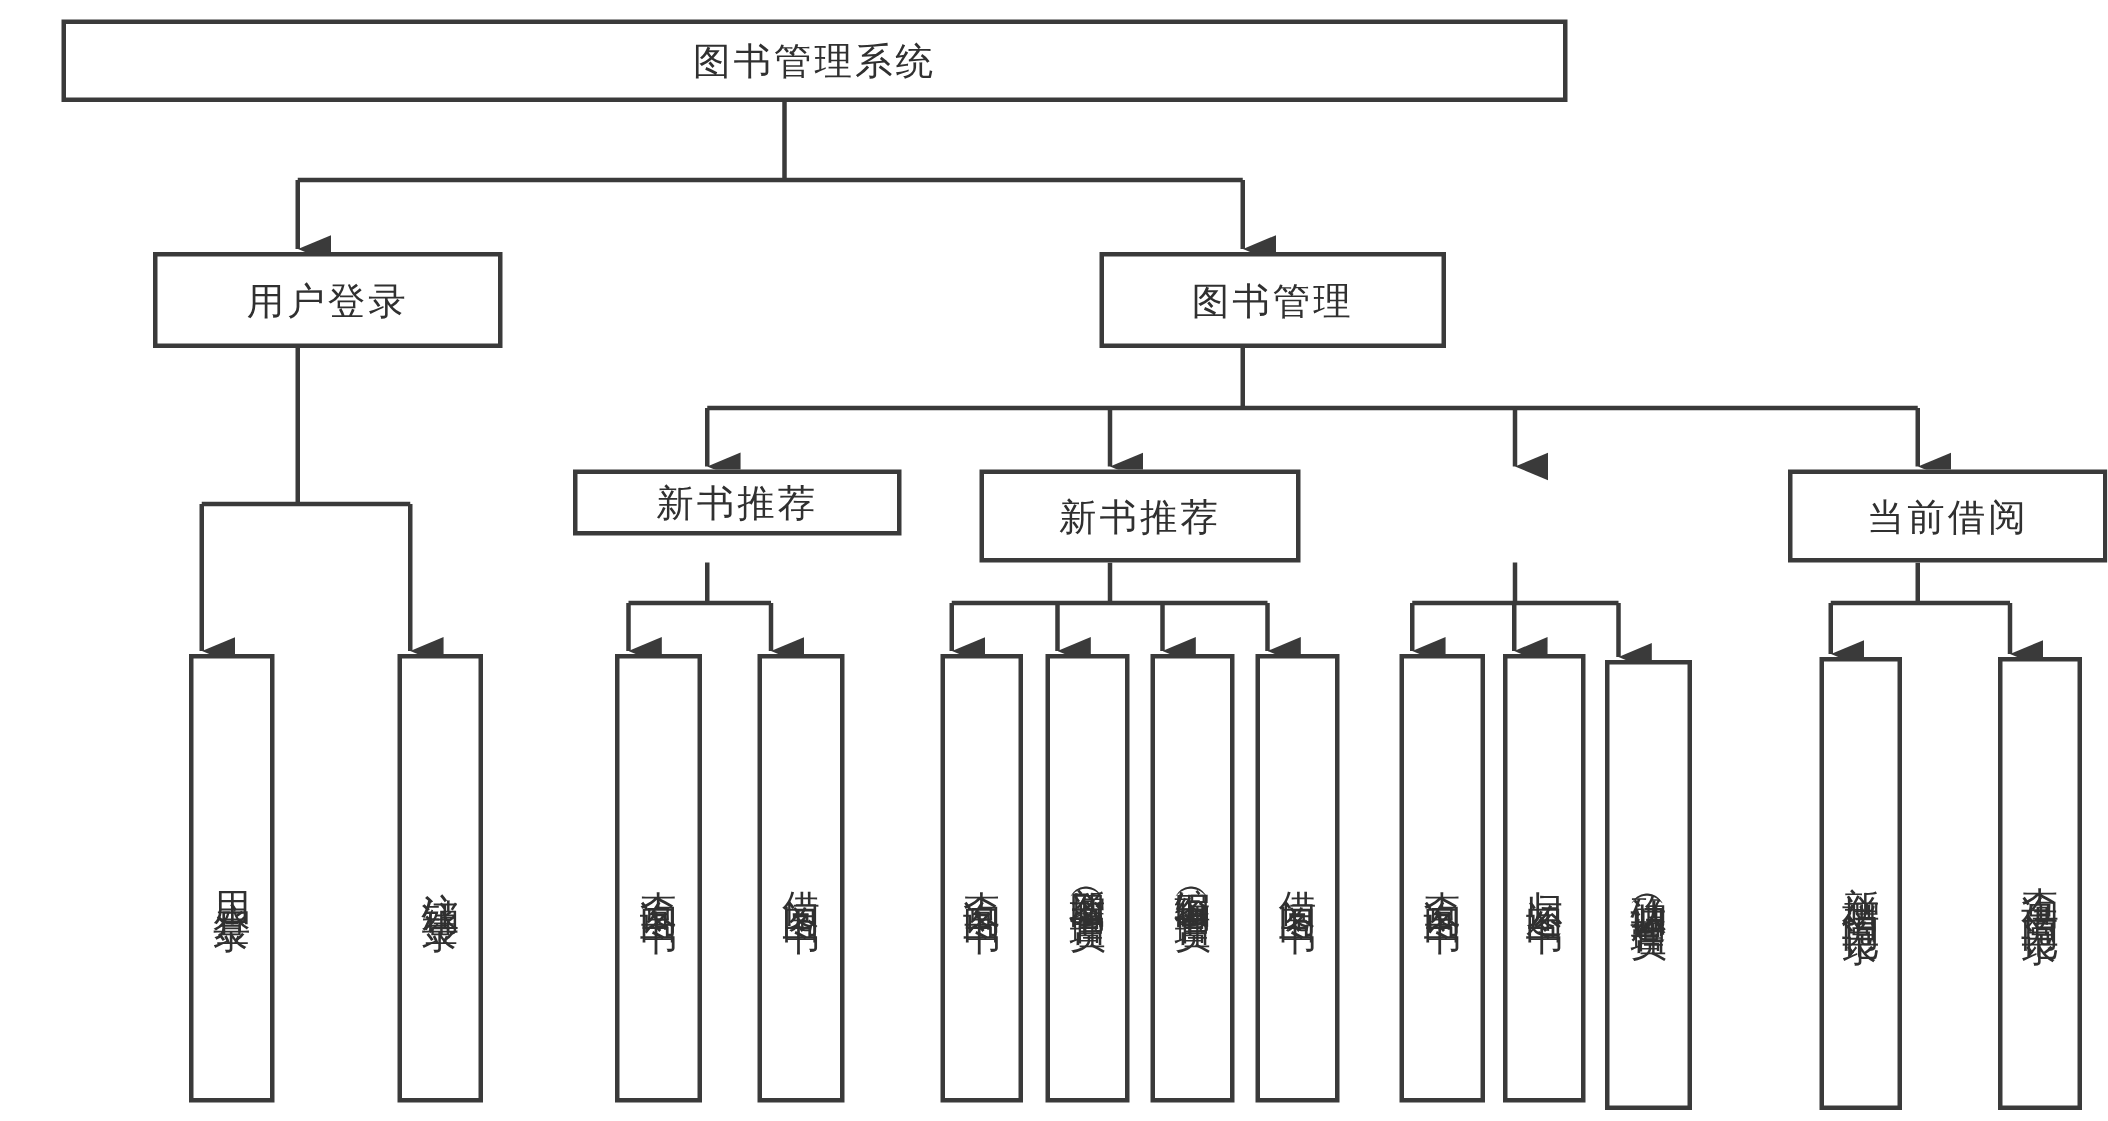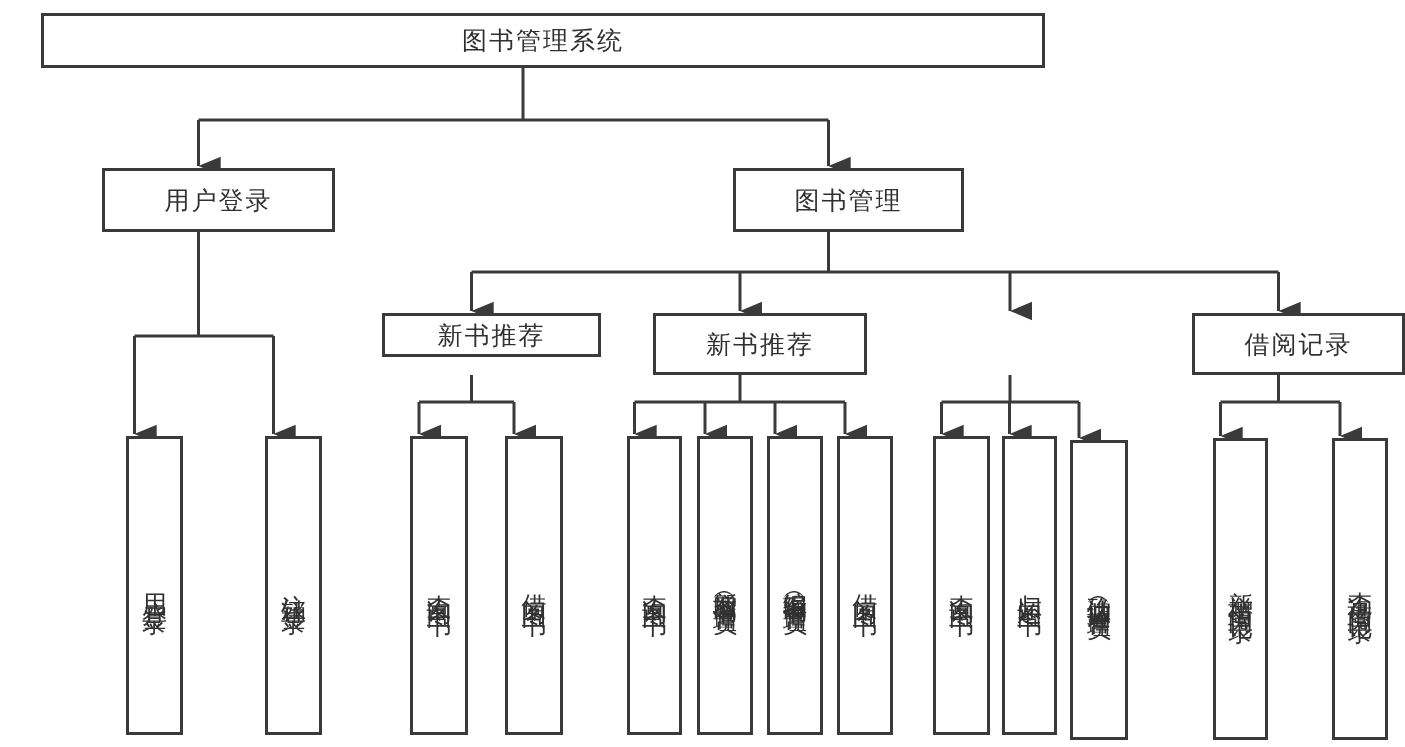--- a/index.html
+++ b/index.html
@@ -93,21 +93,21 @@
     </g>
   </svg>
 
   <div class="box hbox" style="left:21px;top:13px;width:1004px;height:55px;">图书管理系统</div>
 
   <div class="box hbox" style="left:82px;top:168px;width:233px;height:64px;">用户登录</div>
   <div class="box hbox" style="left:713px;top:168px;width:231px;height:64px;">图书管理</div>
 
   <div class="box hbox" style="left:362px;top:313px;width:219px;height:44px;">新书推荐</div>
   <div class="box hbox" style="left:633px;top:313px;width:214px;height:62px;">新书推荐</div>
-  <div class="box hbox" style="left:1172px;top:313px;width:213px;height:62px;">借阅记录</div>
+  <div class="box hbox" style="left:1172px;top:313px;width:213px;height:62px;">当前借阅</div>
 
   <div class="box vbox" style="left:106px;top:436px;width:57px;height:299px;">用户登录</div>
   <div class="box vbox" style="left:245px;top:436px;width:57px;height:299px;">注销登录</div>
 
   <div class="box vbox" style="left:390px;top:436px;width:58px;height:299px;">查询图书</div>
   <div class="box vbox" style="left:485px;top:436px;width:58px;height:299px;">借阅图书</div>
 
   <div class="box vbox" style="left:607px;top:436px;width:55px;height:299px;">查询图书</div>
   <div class="box vbox tight" style="left:677px;top:436px;width:56px;height:299px;">新增图书（管理员）</div>
   <div class="box vbox tight" style="left:747px;top:436px;width:56px;height:299px;">编辑图书（管理员）</div>

